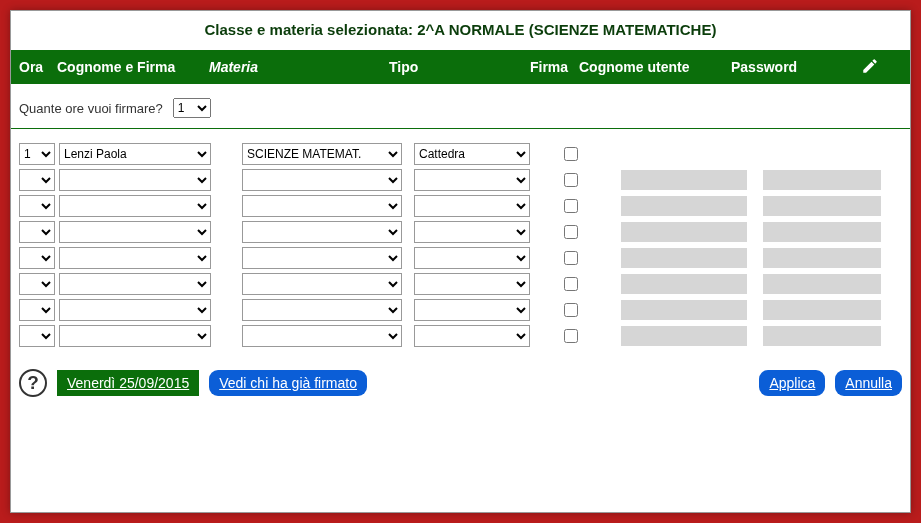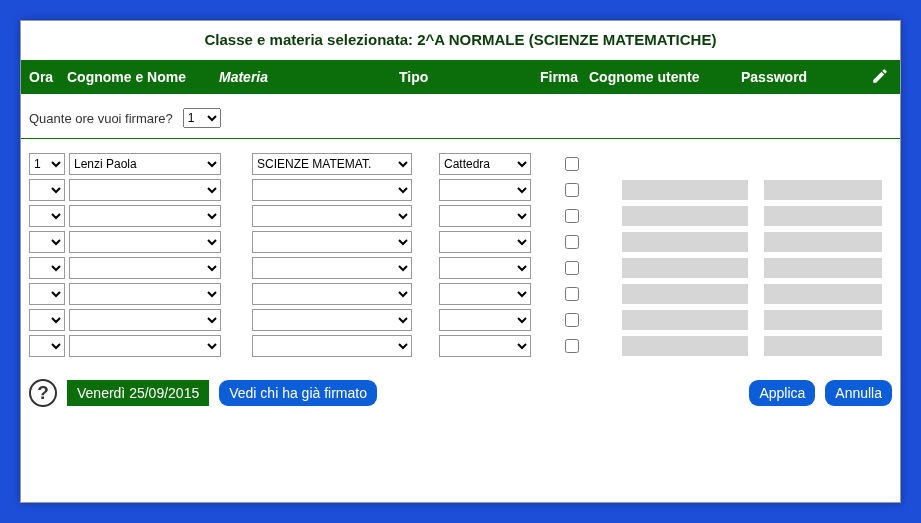--- a/index.html
+++ b/index.html
@@ -6,22 +6,22 @@
   body {
     margin: 0;
     padding: 0;
     background: #5a5a5a;
     font-family: Verdana, Arial, sans-serif;
     font-size: 13px;
     width: 921px;
     height: 523px;
   }
   .outer {
-    background: #1d4ed8;
-    padding: 20px;
+    background: #b91c1c;
+    padding: 10px;
     width: 921px;
     height: 523px;
   }
   .panel {
     background: #fff;
     width: 100%;
     height: 100%;
     border: 1px solid #999;
     box-shadow: 0 0 8px rgba(0,0,0,0.3);
     padding: 0;
@@ -69,21 +69,21 @@
   }
   .data-row select {
     height: 22px;
     font-size: 12px;
     border: 1px solid #999;
     background: #fff;
   }
   .sel-ora { width: 36px; }
   .sel-nome { width: 152px; margin-left: 4px; }
   .sel-mat { width: 160px; margin-left: 31px; }
-  .sel-tipo { width: 92px; margin-left: 27px; }
+  .sel-tipo { width: 116px; margin-left: 12px; }
   .chk { margin-left: 34px; width: 14px; height: 14px; }
   .txt-cod, .txt-pwd {
     height: 20px;
     border: none;
     background: #d6d6d6;
     padding: 0 4px;
   }
   .txt-cod { width: 126px; margin-left: 40px; }
   .txt-pwd { width: 118px; margin-left: 16px; }
   .footer {
@@ -104,37 +104,38 @@
     color: #333;
     cursor: pointer;
   }
   .btn {
     color: #fff;
     padding: 5px 10px;
     font-size: 14px;
     cursor: pointer;
     border: none;
     font-family: inherit;
+    text-decoration: underline;
   }
   .btn-date { background: #0b6e0b; }
   .btn-blue { background: #0b5ed7; border-radius: 9px; }
   .spacer { flex: 1; }
   select.small { width: 38px; height: 20px; font-size: 12px; }
 </style>
 </head>
 <body>
 
 <div class="outer">
   <div class="panel">
 
     <div class="title">Classe e materia selezionata: 2^A NORMALE (SCIENZE MATEMATICHE)</div>
 
     <div class="header-row">
       <div class="col-ora">Ora</div>
-      <div class="col-nome">Cognome e Nome</div>
+      <div class="col-nome">Cognome e Firma</div>
       <div class="col-mat">Materia</div>
       <div class="col-tipo">Tipo</div>
       <div class="col-firma">Firma</div>
       <div class="col-cod">Cognome utente</div>
       <div class="col-pwd">Password</div>
       <div class="col-pen pen">
         <svg viewBox="0 0 24 24" fill="#fff">
             <path d="M3 17.25V21h3.75l11-11-3.75-3.75-11 11zM20.7 7.04a1 1 0 0 0 0-1.41l-2.34-2.34a1 1 0 0 0-1.41 0l-1.83 1.83 3.75 3.75 1.83-1.83z"></path>
           </svg>
       </div>

